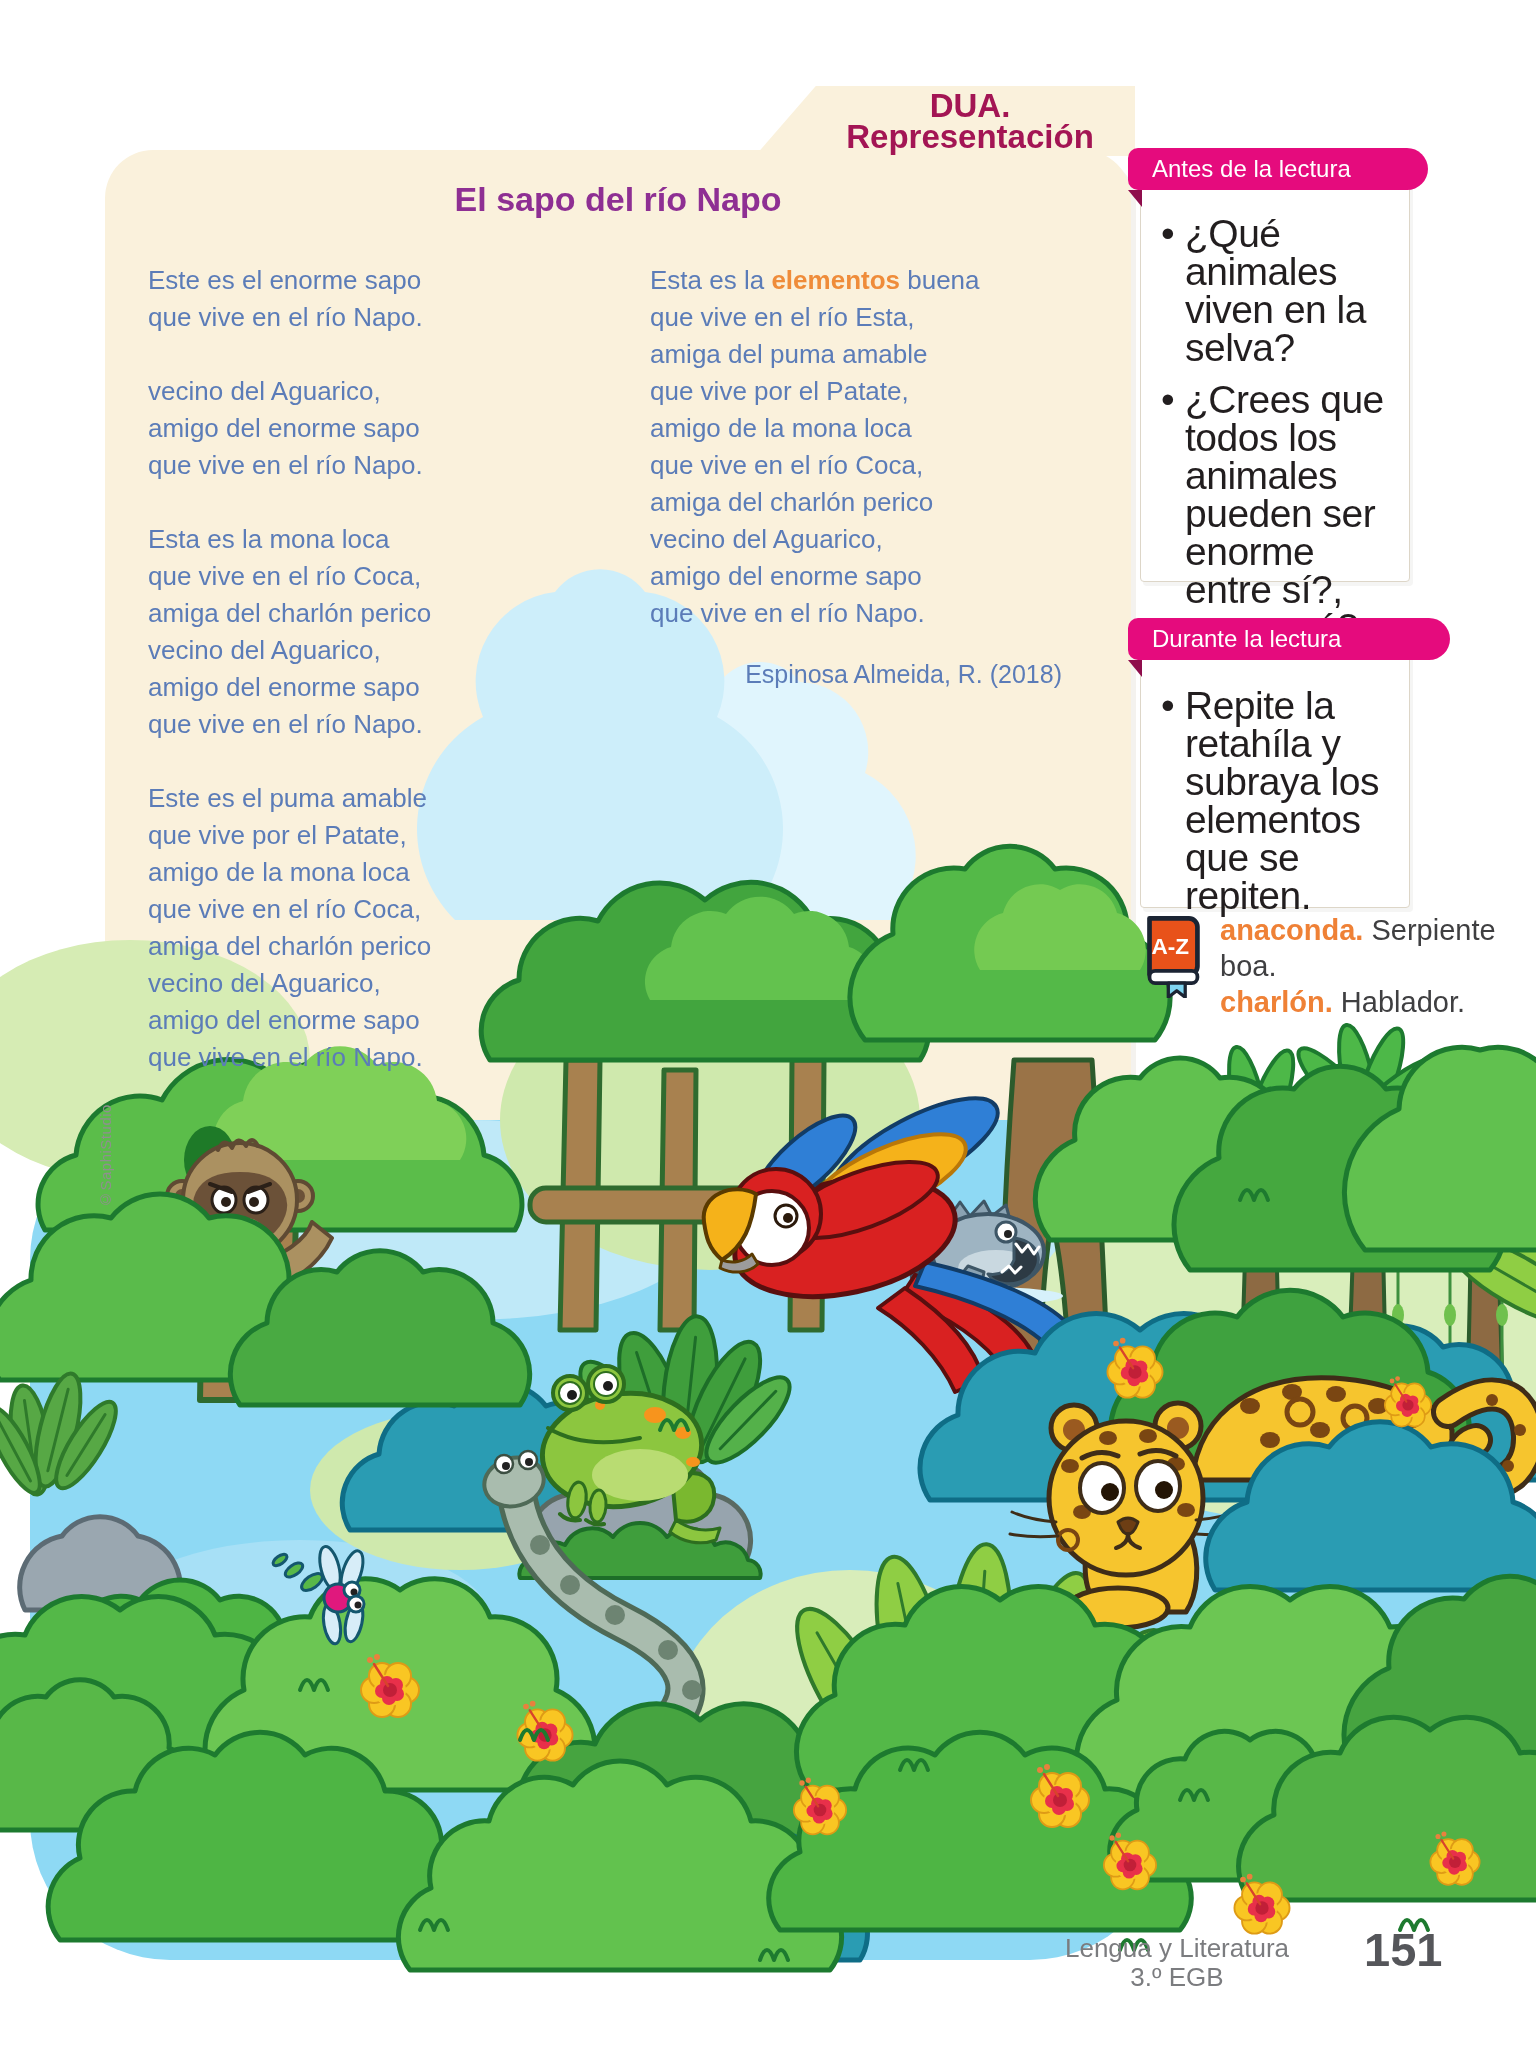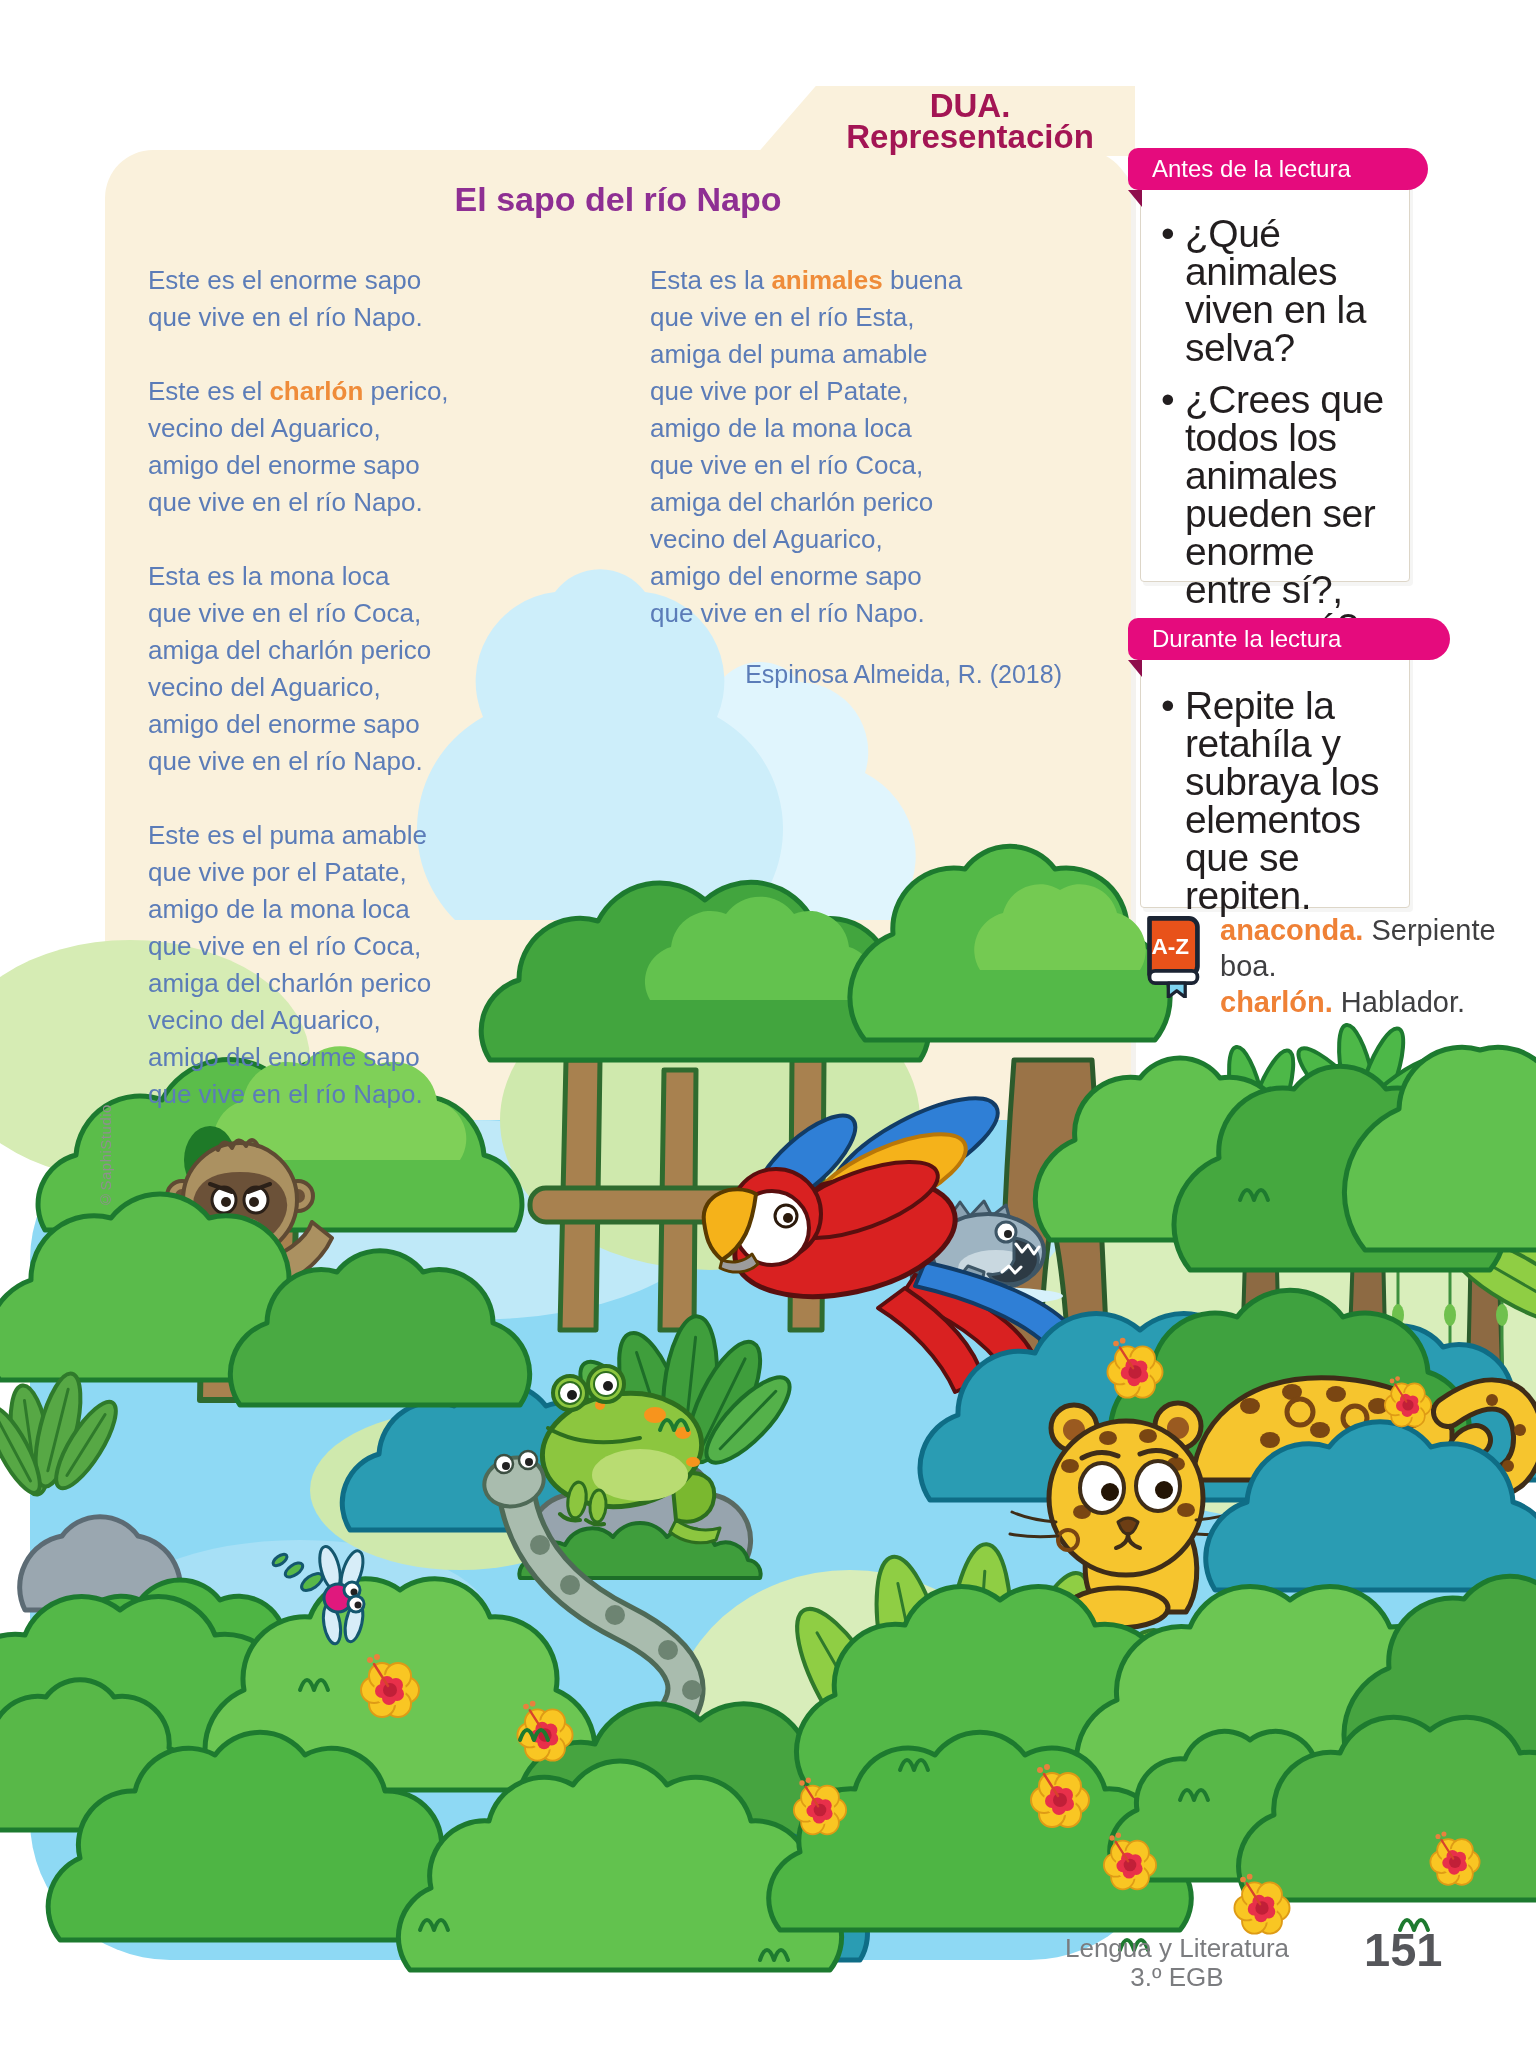--- a/index.html
+++ b/index.html
@@ -61,21 +61,20 @@
   </div>
 
   <h1 class="title">El sapo del río Napo</h1>
 
   <div class="poem-col" id="pcol0" style="left:148px">
       <div class="stanza">
         <div><span>Este es el enorme sapo</span></div>
         <div><span>que vive en el río Napo.</span></div>
       </div>
       <div class="stanza">
-        <div><span>Este es el </span><span class="hl">charlón</span><span> perico,</span></div>
         <div><span>vecino del Aguarico,</span></div>
         <div><span>amigo del enorme sapo</span></div>
         <div><span>que vive en el río Napo.</span></div>
       </div>
       <div class="stanza">
         <div><span>Esta es la mona loca</span></div>
         <div><span>que vive en el río Coca,</span></div>
         <div><span>amiga del charlón perico</span></div>
         <div><span>vecino del Aguarico,</span></div>
         <div><span>amigo del enorme sapo</span></div>
@@ -87,21 +86,21 @@
         <div><span>amigo de la mona loca</span></div>
         <div><span>que vive en el río Coca,</span></div>
         <div><span>amiga del charlón perico</span></div>
         <div><span>vecino del Aguarico,</span></div>
         <div><span>amigo del enorme sapo</span></div>
         <div><span>que vive en el río Napo.</span></div>
       </div>
     </div>
   <div class="poem-col" id="pcol1" style="left:650px">
       <div class="stanza">
-        <div><span>Esta es la </span><span class="hl">animales</span><span> buena</span></div>
+        <div><span>Esta es la </span><span class="hl">elementos</span><span> buena</span></div>
         <div><span>que vive en el río Esta,</span></div>
         <div><span>amiga del puma amable</span></div>
         <div><span>que vive por el Patate,</span></div>
         <div><span>amigo de la mona loca</span></div>
         <div><span>que vive en el río Coca,</span></div>
         <div><span>amiga del charlón perico</span></div>
         <div><span>vecino del Aguarico,</span></div>
         <div><span>amigo del enorme sapo</span></div>
         <div><span>que vive en el río Napo.</span></div>
       </div>

